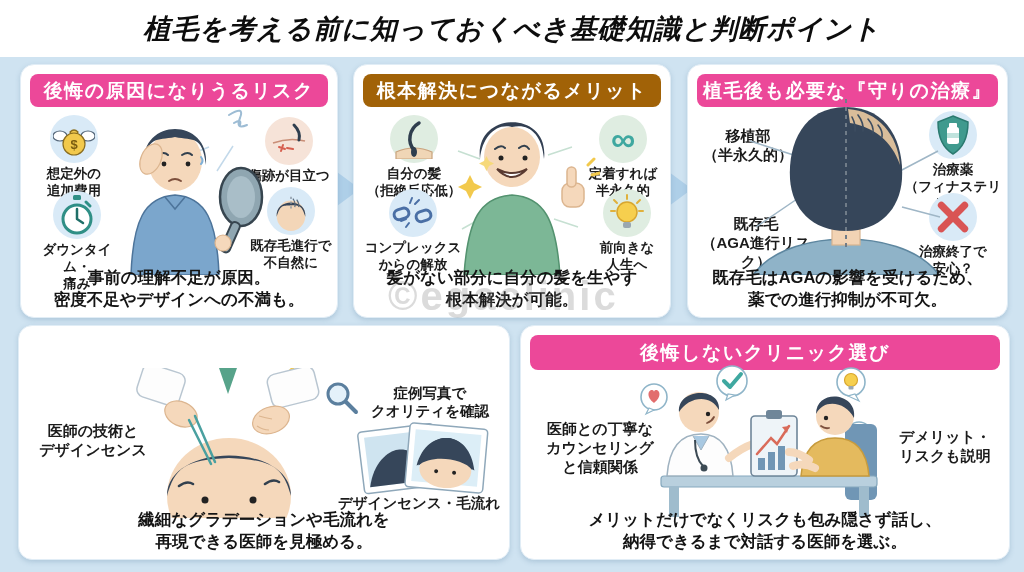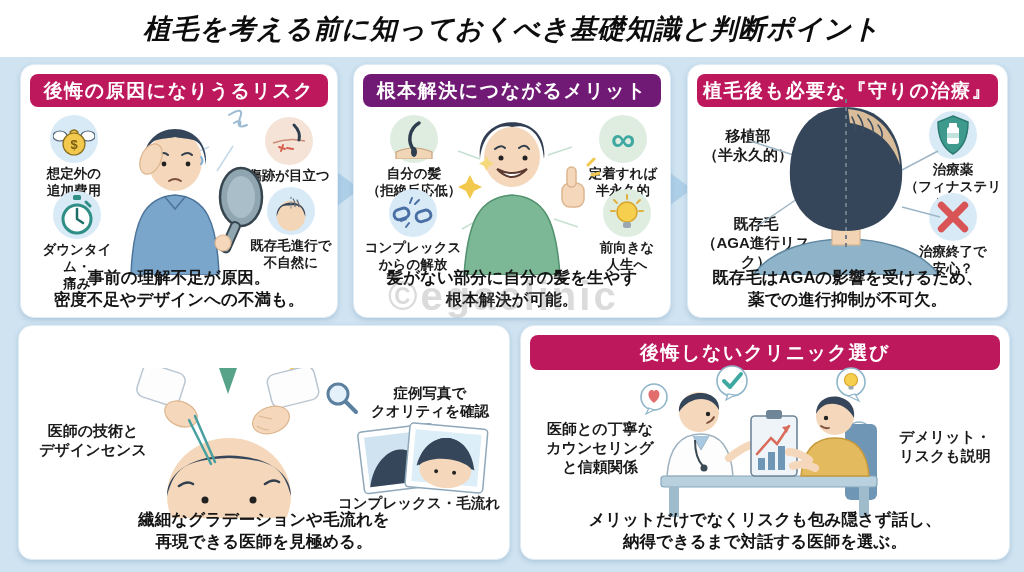--- a/index.html
+++ b/index.html
@@ -2,22 +2,22 @@
 <html><head>
 <meta charset="utf-8">
 <style>
   html,body{margin:0;padding:0;}
   body{font-family:"Liberation Sans","DejaVu Sans",sans-serif;}
   .canvas{position:relative;width:1024px;height:572px;background:#cfe3f1;overflow:hidden;}
   .title-band{position:absolute;top:0;left:0;width:1024px;height:57px;background:#ffffff;display:flex;align-items:center;justify-content:center;font-style:italic;}
   .title{font-size:27px;font-weight:bold;color:#0d0d0d;letter-spacing:1px;}
   .panel{position:absolute;background:#ffffff;border:1px solid #e1edf6;border-radius:14px;box-shadow:0 2px 5px rgba(90,130,160,.28);}
   .panel-header{position:absolute;left:9px;right:9px;top:9px;height:33px;border-radius:8px;color:#fff;font-weight:bold;font-size:19px;display:flex;align-items:center;justify-content:center;letter-spacing:1.5px;}
-  .hdr-blue{background:#be185d;}
-  .hdr-green{background:#701a75;}
+  .hdr-blue{background:#ec4899;}
+  .hdr-green{background:#a16207;}
   .summary{position:absolute;left:6px;right:6px;bottom:7px;text-align:center;font-weight:bold;font-size:16.5px;line-height:1.3;color:#141414;white-space:pre-line;}
   .callout{position:absolute;display:flex;flex-direction:column;align-items:center;text-align:center;}
   .icon-circle{width:48px;height:48px;border-radius:50%;display:flex;align-items:center;justify-content:center;margin-bottom:3px;flex:0 0 auto;}
   .bg-blue{background:#d9eaf7;}
   .bg-green{background:#dfede1;}
   .bg-skin{background:#f6e3d8;}
   .label{font-weight:bold;font-size:13.5px;line-height:1.25;color:#1b1b1b;white-space:pre-line;}
   .plain-label{position:absolute;font-weight:bold;font-size:15px;line-height:1.25;color:#1b1b1b;white-space:pre-line;text-align:center;}
   .illus{position:absolute;}
   .flow-arrow{position:absolute;width:0;height:0;border-top:17px solid transparent;border-bottom:17px solid transparent;border-left:23px solid #aecfe8;}
@@ -253,21 +253,21 @@
       <g transform="rotate(5 95 42)">
         <rect x="56" y="6" width="78" height="64" rx="4" fill="#ffffff" stroke="#8fa8ba" stroke-width="1.5"></rect>
         <rect x="62" y="12" width="66" height="52" fill="#dceef7"></rect>
         <path d="M66 48 C70 26 84 18 95 18 C108 18 120 28 124 48 C112 40 78 40 66 48 Z" fill="#36465a"></path>
         <ellipse cx="95" cy="50" rx="26" ry="18" fill="#f5d8bb"></ellipse>
         <path d="M68 48 C72 26 84 18 95 18 C108 18 118 28 122 48 C112 36 78 36 68 48 Z" fill="#36465a"></path>
         <circle cx="86" cy="52" r="2" fill="#222"></circle>
           <circle cx="104" cy="52" r="2" fill="#222"></circle>
       </g>
     </svg>
-    <div class="plain-label" style="left:310px;top:168px;width:180px;font-size:14.5px;">コンプレックス・毛流れ</div>
+    <div class="plain-label" style="left:310px;top:168px;width:180px;font-size:14.5px;">デザインセンス・毛流れ</div>
 
     <svg class="illus" style="left:100px;top:42px;" width="220" height="150" viewBox="0 0 220 150">
       <path d="M100 0 L118 0 L109 26 Z" fill="#57a38a"></path>
       <path d="M176 12 l10 -10 M184 24 l13 -6 M170 4 l4 -4" stroke="#f2c94c" stroke-width="3" stroke-linecap="round"></path>
       <ellipse cx="110" cy="128" rx="62" ry="58" fill="#f5d8bb"></ellipse>
       <path d="M48 128 C48 74 172 74 172 128 C164 100 155 92 110 90 C65 92 56 100 48 128 Z" fill="#36465a"></path>
       <path d="M60 118 q8 -6 14 -2 M146 116 q8 -6 14 -2" stroke="#32404e" stroke-width="2.5" fill="none" stroke-linecap="round"></path>
       <circle cx="86" cy="132" r="3.5" fill="#222"></circle>
         <circle cx="134" cy="132" r="3.5" fill="#222"></circle>
       <g>

